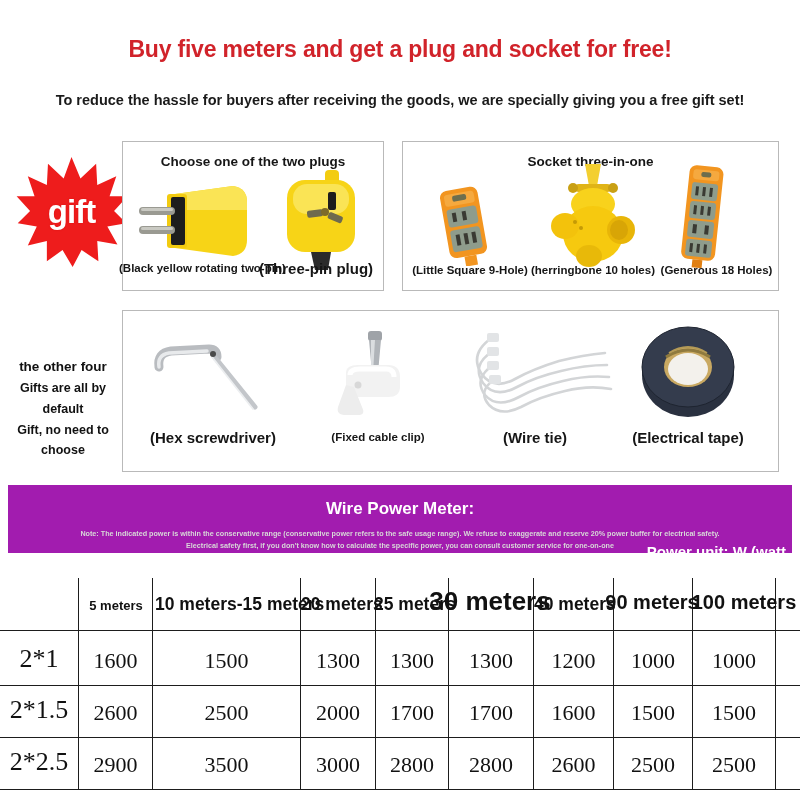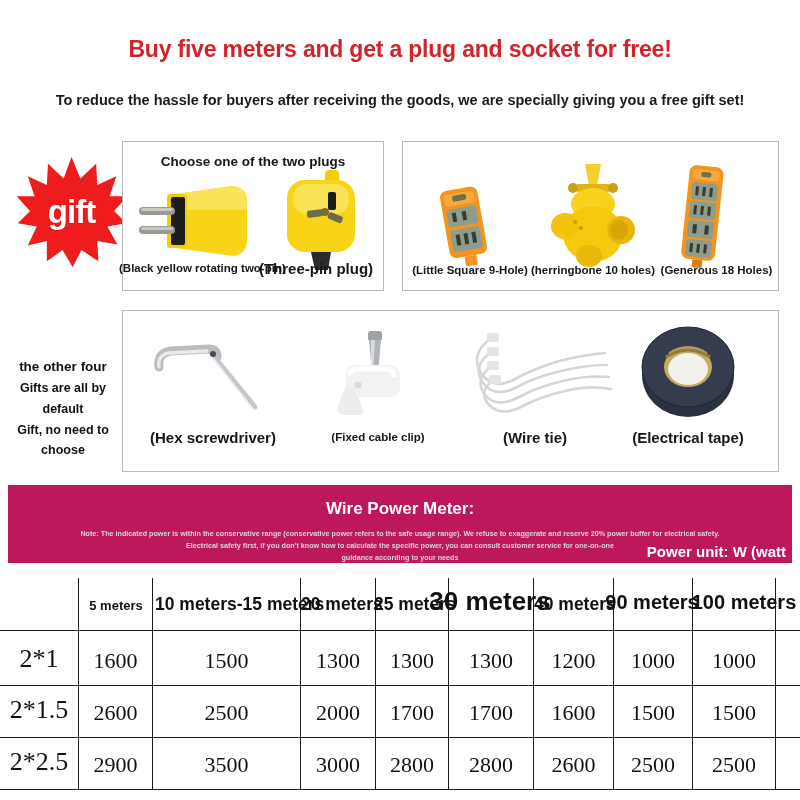--- a/index.html
+++ b/index.html
@@ -59,22 +59,22 @@
   
   .four-note{
     position:absolute; left:2px; top:356px; width:122px;
     text-align:center; color:#111; line-height:1.65;
   }
   .four-note .l1{ font-size:13.5px; font-weight:bold; }
   .four-note .l2, .four-note .l3{ font-size:12.5px; font-weight:bold; }
 
   
   .banner{
-    position:absolute; left:8px; top:485px; width:784px; height:78px;
-    background:#be185d; overflow:hidden;
+    position:absolute; left:8px; top:485px; width:784px; height:68px;
+    background:#a21caf; overflow:hidden;
   }
   .banner-title{
     position:absolute; left:0; top:14px; width:784px; text-align:center;
     color:#fff; font-size:17px; font-weight:bold; white-space:nowrap;
   }
   .banner-note{
     position:absolute; left:0; width:784px; text-align:center;
     color:#d8d8d8; font-size:7.2px; font-weight:bold; white-space:nowrap;
   }
   .bn1{ top:44px; }
@@ -143,20 +143,21 @@
         <circle cx="52" cy="42" r="4" fill="#7d6a2a"></circle>
         <path d="M38,82 L58,82 L55,100 L42,100 Z" fill="#2b2b2b"></path>
       </svg>
     </div>
 
     <div class="cap" style="left:-4px; top:120px; width:150px;">(Black yellow rotating two-pin)</div>
     <div class="cap big" style="left:128px; top:118px; width:130px;">(Three-pin plug)</div>
   </div>
 
   <div class="panel socket-panel">
+    <div class="panel-title" style="top:12px;">Socket three-in-one</div>
 
     <div class="art" style="left:28px; top:42px;">
       <svg width="70" height="82" viewBox="0 0 70 82">
         <g transform="rotate(-10 35 41)">
           <rect x="14" y="4" width="38" height="68" rx="7" fill="#f29520"></rect>
           <rect x="18" y="8" width="30" height="12" rx="3" fill="#f5a93f"></rect>
           <rect x="26" y="10" width="14" height="6" rx="2" fill="#6d6e4e"></rect>
           <rect x="18" y="23" width="30" height="18" rx="3" fill="#8e9c8c"></rect>
           <rect x="18" y="44" width="30" height="22" rx="3" fill="#8e9c8c"></rect>
           <rect x="23" y="27" width="4" height="9" fill="#3a3a33"></rect>

